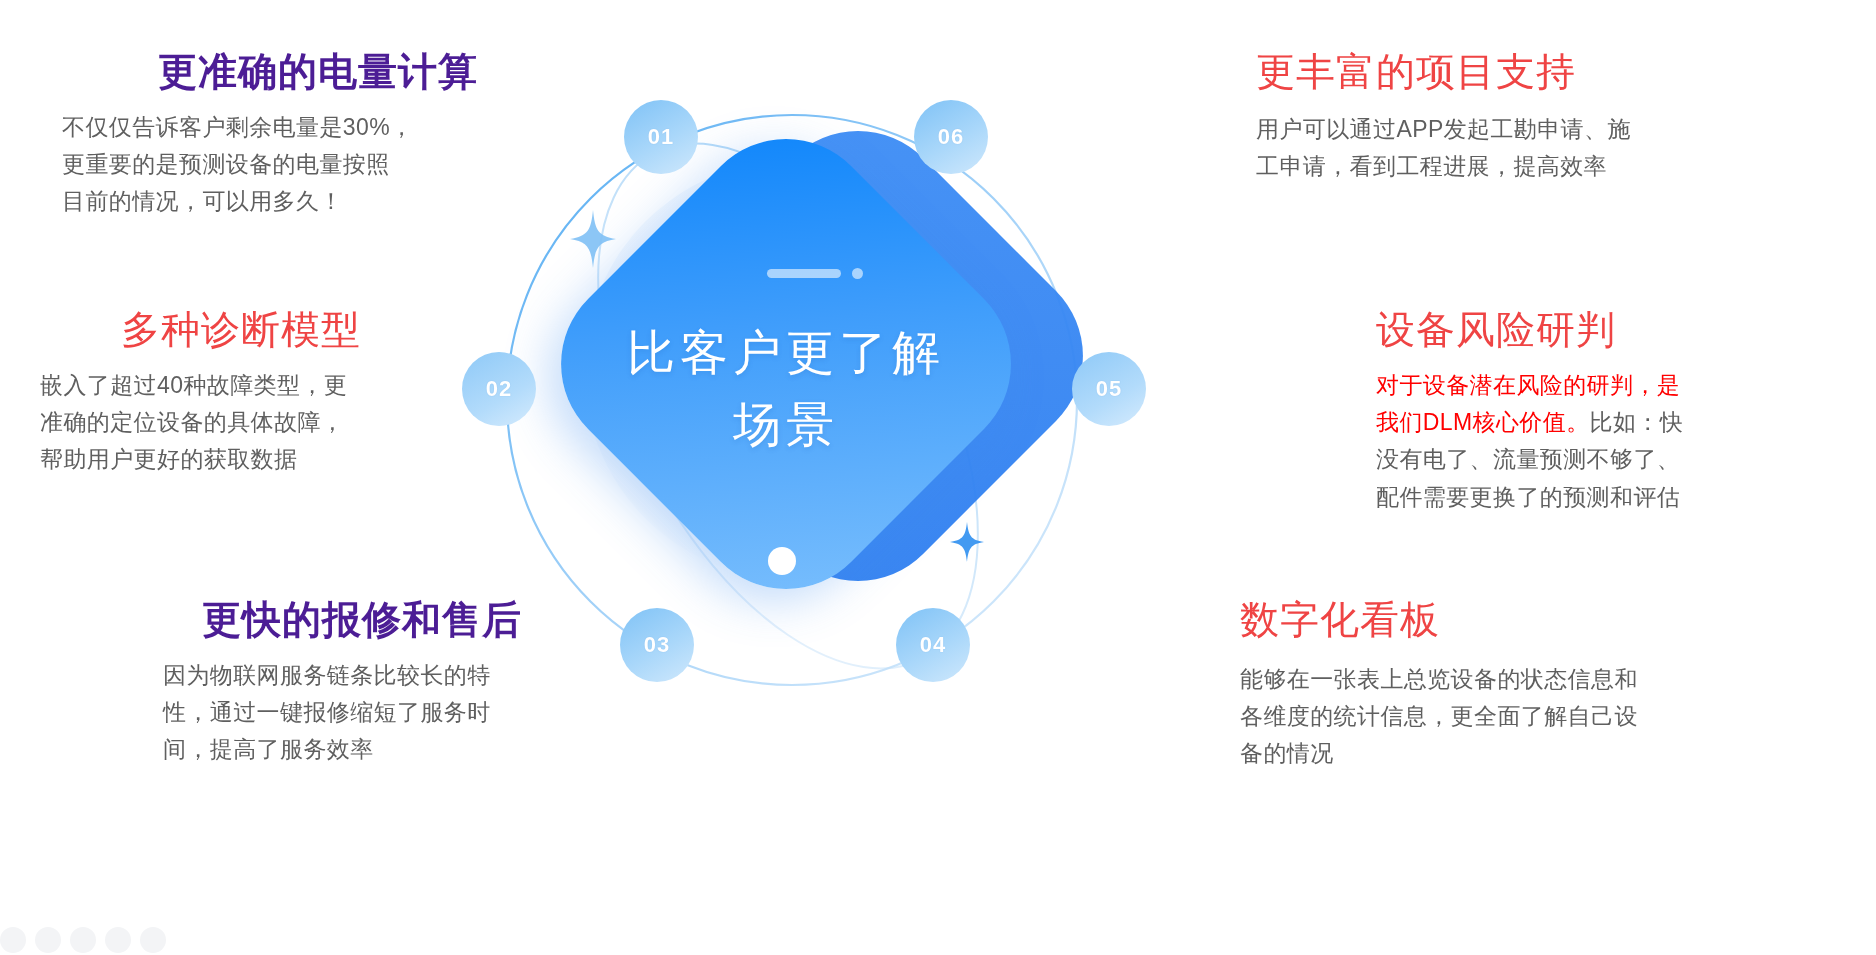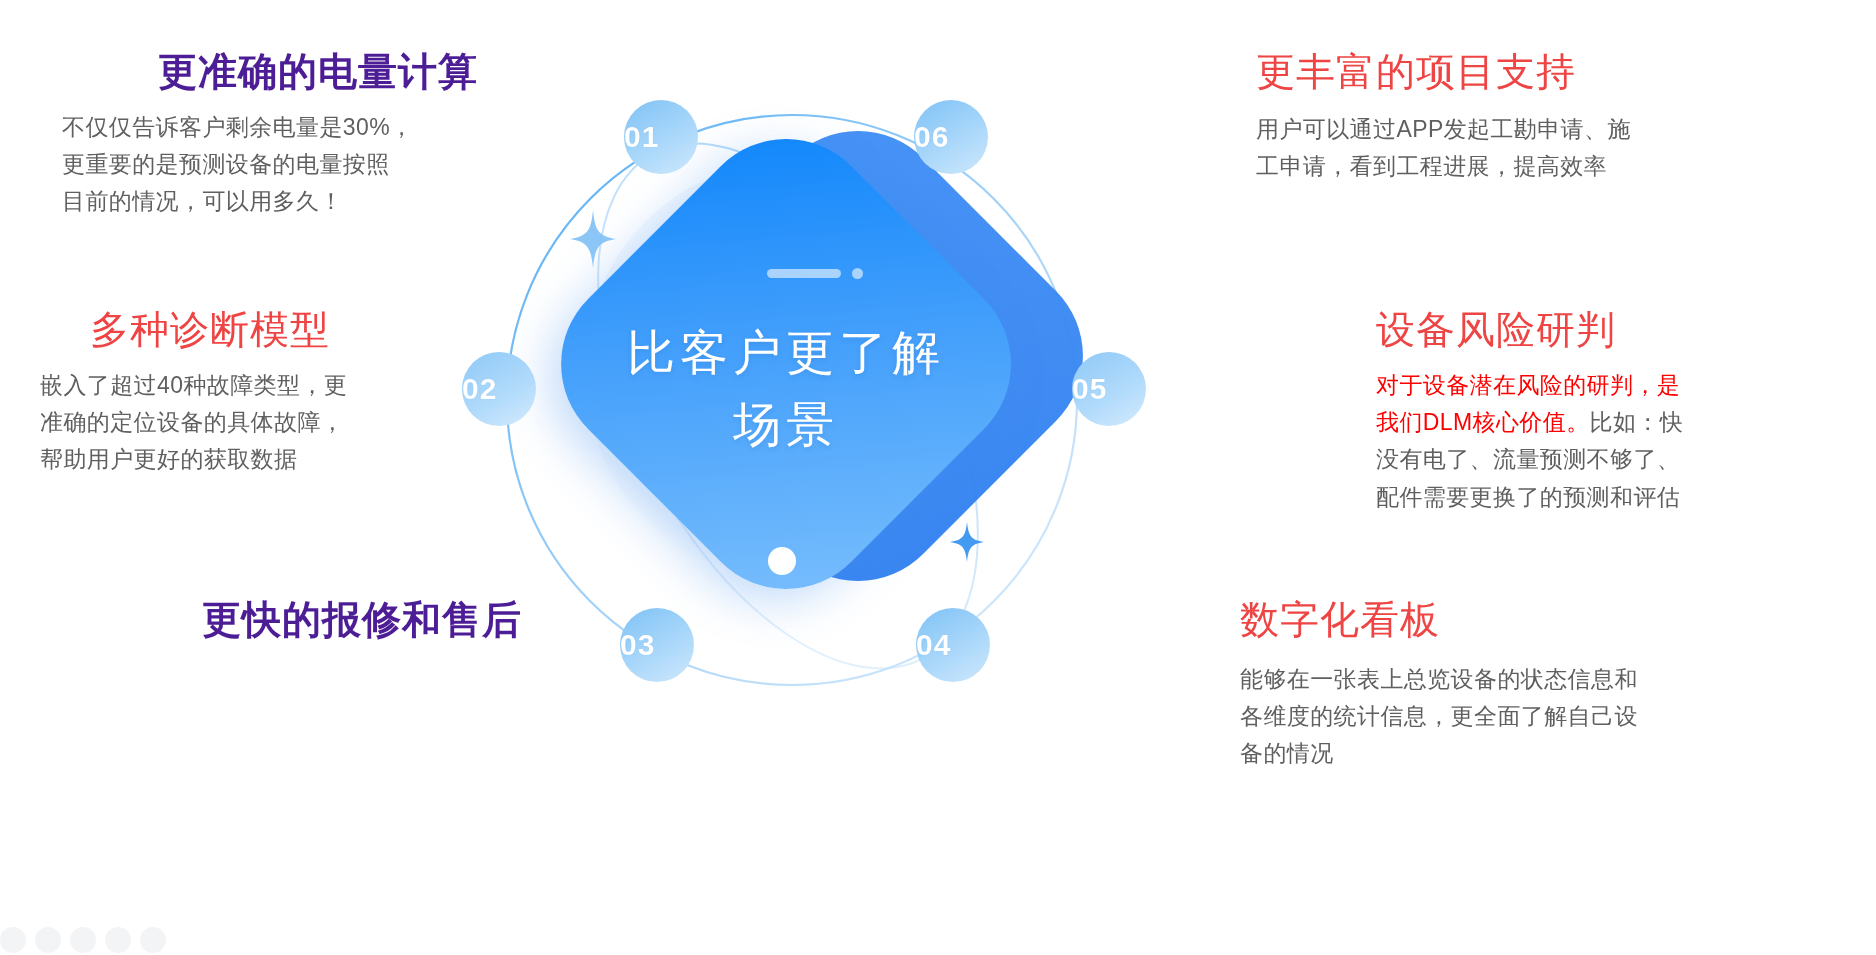--- a/index.html
+++ b/index.html
@@ -33,21 +33,21 @@
     letter-spacing: 0.4px;
   }
   .block .body .red { color: #ff0000; }
 
   
   #blk-01 { left: 62px;  top: 48px;  width: 500px; }
   #blk-01 .title { margin-left: 96px; }
   #blk-01 .body  { margin-top: 12px; }
 
   #blk-02 { left: 40px;  top: 306px; width: 470px; }
-  #blk-02 .title { margin-left: 50px; }
+  #blk-02 .title { margin-left: 81px; }
   #blk-02 .body  { margin-top: 12px; }
 
   #blk-03 { left: 130px; top: 596px; width: 470px; }
   #blk-03 .title { margin-left: 72px; }
   #blk-03 .body  { margin-top: 12px; margin-left: 33px; }
 
   #blk-06 { left: 1256px; top: 48px; width: 560px; }
   #blk-06 .body { margin-top: 14px; }
 
   #blk-05 { left: 1376px; top: 306px; width: 470px; }
@@ -136,38 +136,38 @@
   }
 
   
   .sparkle { position: absolute; }
 
   
   .badge {
     position: absolute;
     width: 74px; height: 74px;
     border-radius: 50%;
-    display: flex; align-items: center; justify-content: flex-start;
-    font-size: 30px;
+    display: flex; align-items: center; justify-content: center;
+    font-size: 22px;
     font-weight: 700;
     letter-spacing: 1px;
     color: #ffffff;
     background: linear-gradient(150deg, #7fc2f6 0%, #a9d7fa 55%, #cfe8fc 100%);
     text-shadow: 0 0 1px rgba(120,180,235,0.9);
   }
   .badge.dim {
     background: linear-gradient(150deg, #8ec9f7 0%, #b2dbfb 60%, #d5ebfd 100%);
   }
 
   #badge-01 { left: 172px; top:  40px; }
   #badge-06 { left: 462px; top:  40px; }
   #badge-02 { left:  10px; top: 292px; }
   #badge-05 { left: 620px; top: 292px; }
   #badge-03 { left: 168px; top: 548px; }
-  #badge-04 { left: 464px; top: 548px; }
+  #badge-04 { left: 444px; top: 548px; }
 
   
   .dot-row { position: absolute; left: 0; bottom: 2px; display: flex; gap: 9px; }
   .dot-row span {
     width: 26px; height: 26px; border-radius: 50%;
     background: #f3f4f6;
     display: block;
   }
 </style>
 </head>
@@ -188,20 +188,25 @@
     <div class="title gray">多种诊断模型</div>
     <div class="body">
       <div>嵌入了超过40种故障类型，更</div>
       <div>准确的定位设备的具体故障，</div>
       <div>帮助用户更好的获取数据</div>
     </div>
   </div>
 
   <div class="block" id="blk-03">
     <div class="title red">更快的报修和售后</div>
+    <div class="body">
+      <div>因为物联网服务链条比较长的特</div>
+      <div>性，通过一键报修缩短了服务时</div>
+      <div>间，提高了服务效率</div>
+    </div>
   </div>
 
   <div class="block" id="blk-06">
     <div class="title gray">更丰富的项目支持</div>
     <div class="body">
       <div>用户可以通过APP发起工勘申请、施</div>
       <div>工申请，看到工程进展，提高效率</div>
     </div>
   </div>
 

